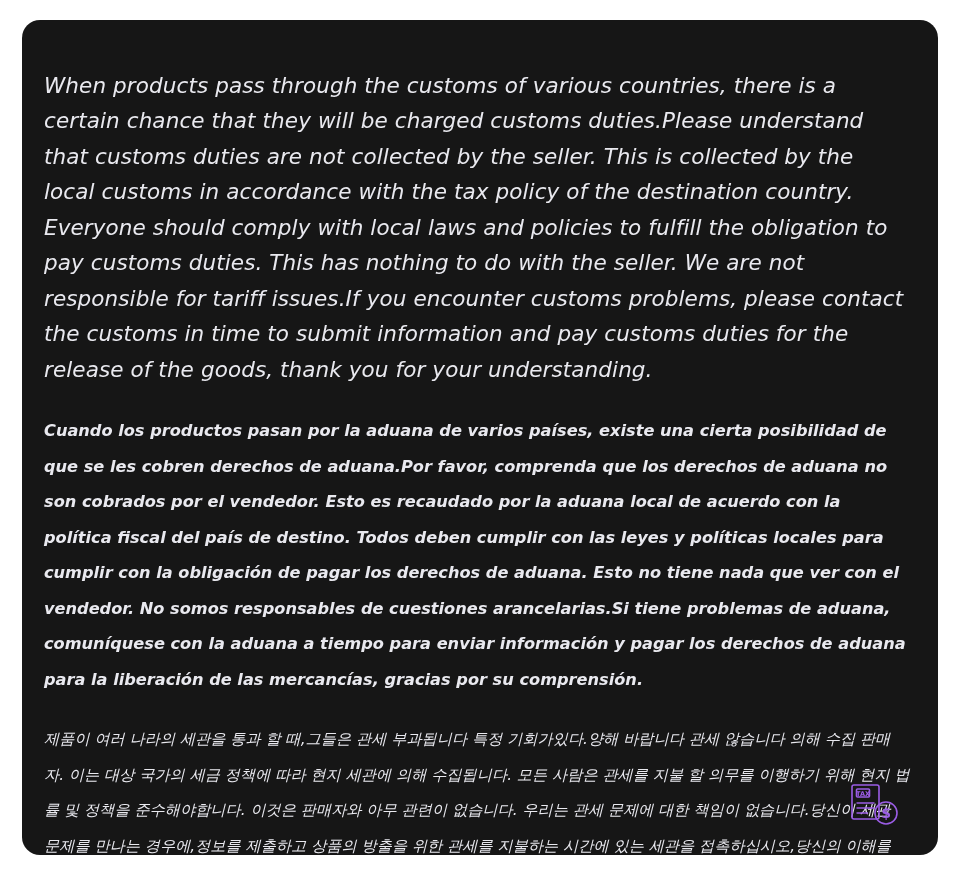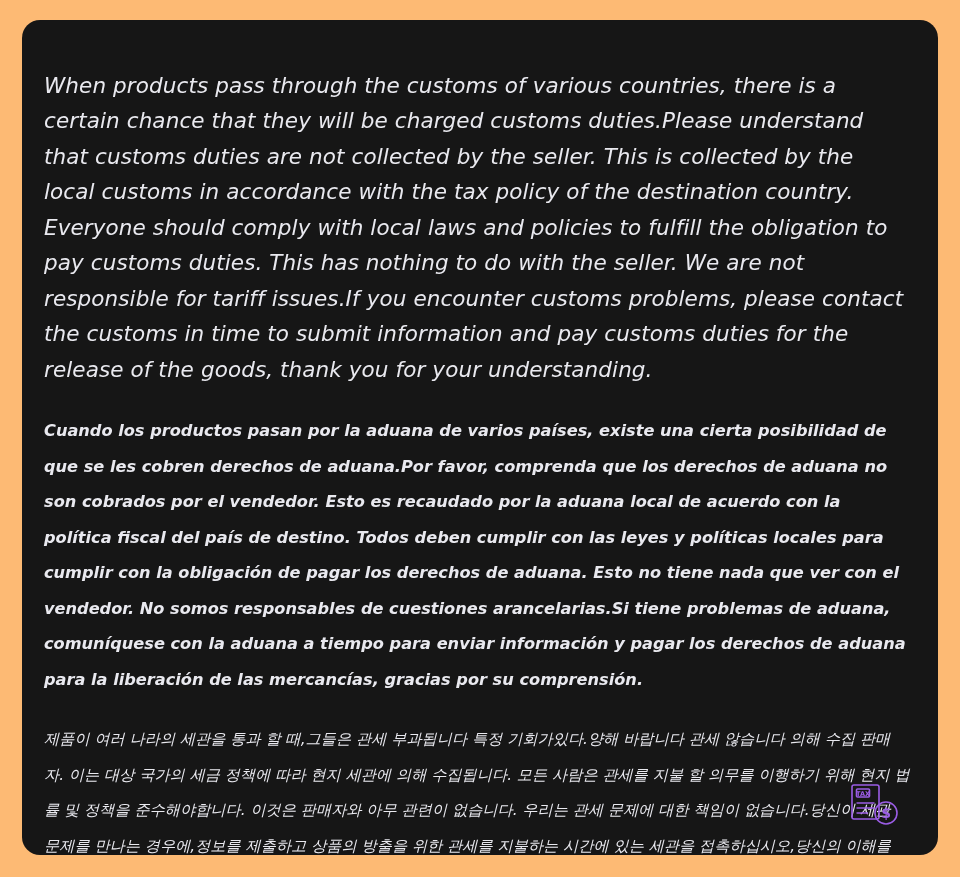--- a/index.html
+++ b/index.html
@@ -9,21 +9,21 @@
     width: 960px;
     height: 877px;
     overflow: hidden;
   }
   body {
     font-family: "DejaVu Sans", sans-serif;
   }
   .page {
     width: 960px;
     height: 877px;
-    background: #fdba74;
+    background: #ffffff;
     box-sizing: border-box;
     padding: 20px 22px 22px 22px;
   }
   .card {
     width: 916px;
     height: 835px;
     background: #161616;
     border-radius: 18px;
     box-sizing: border-box;
     padding: 26px 24px 18px 20px;

